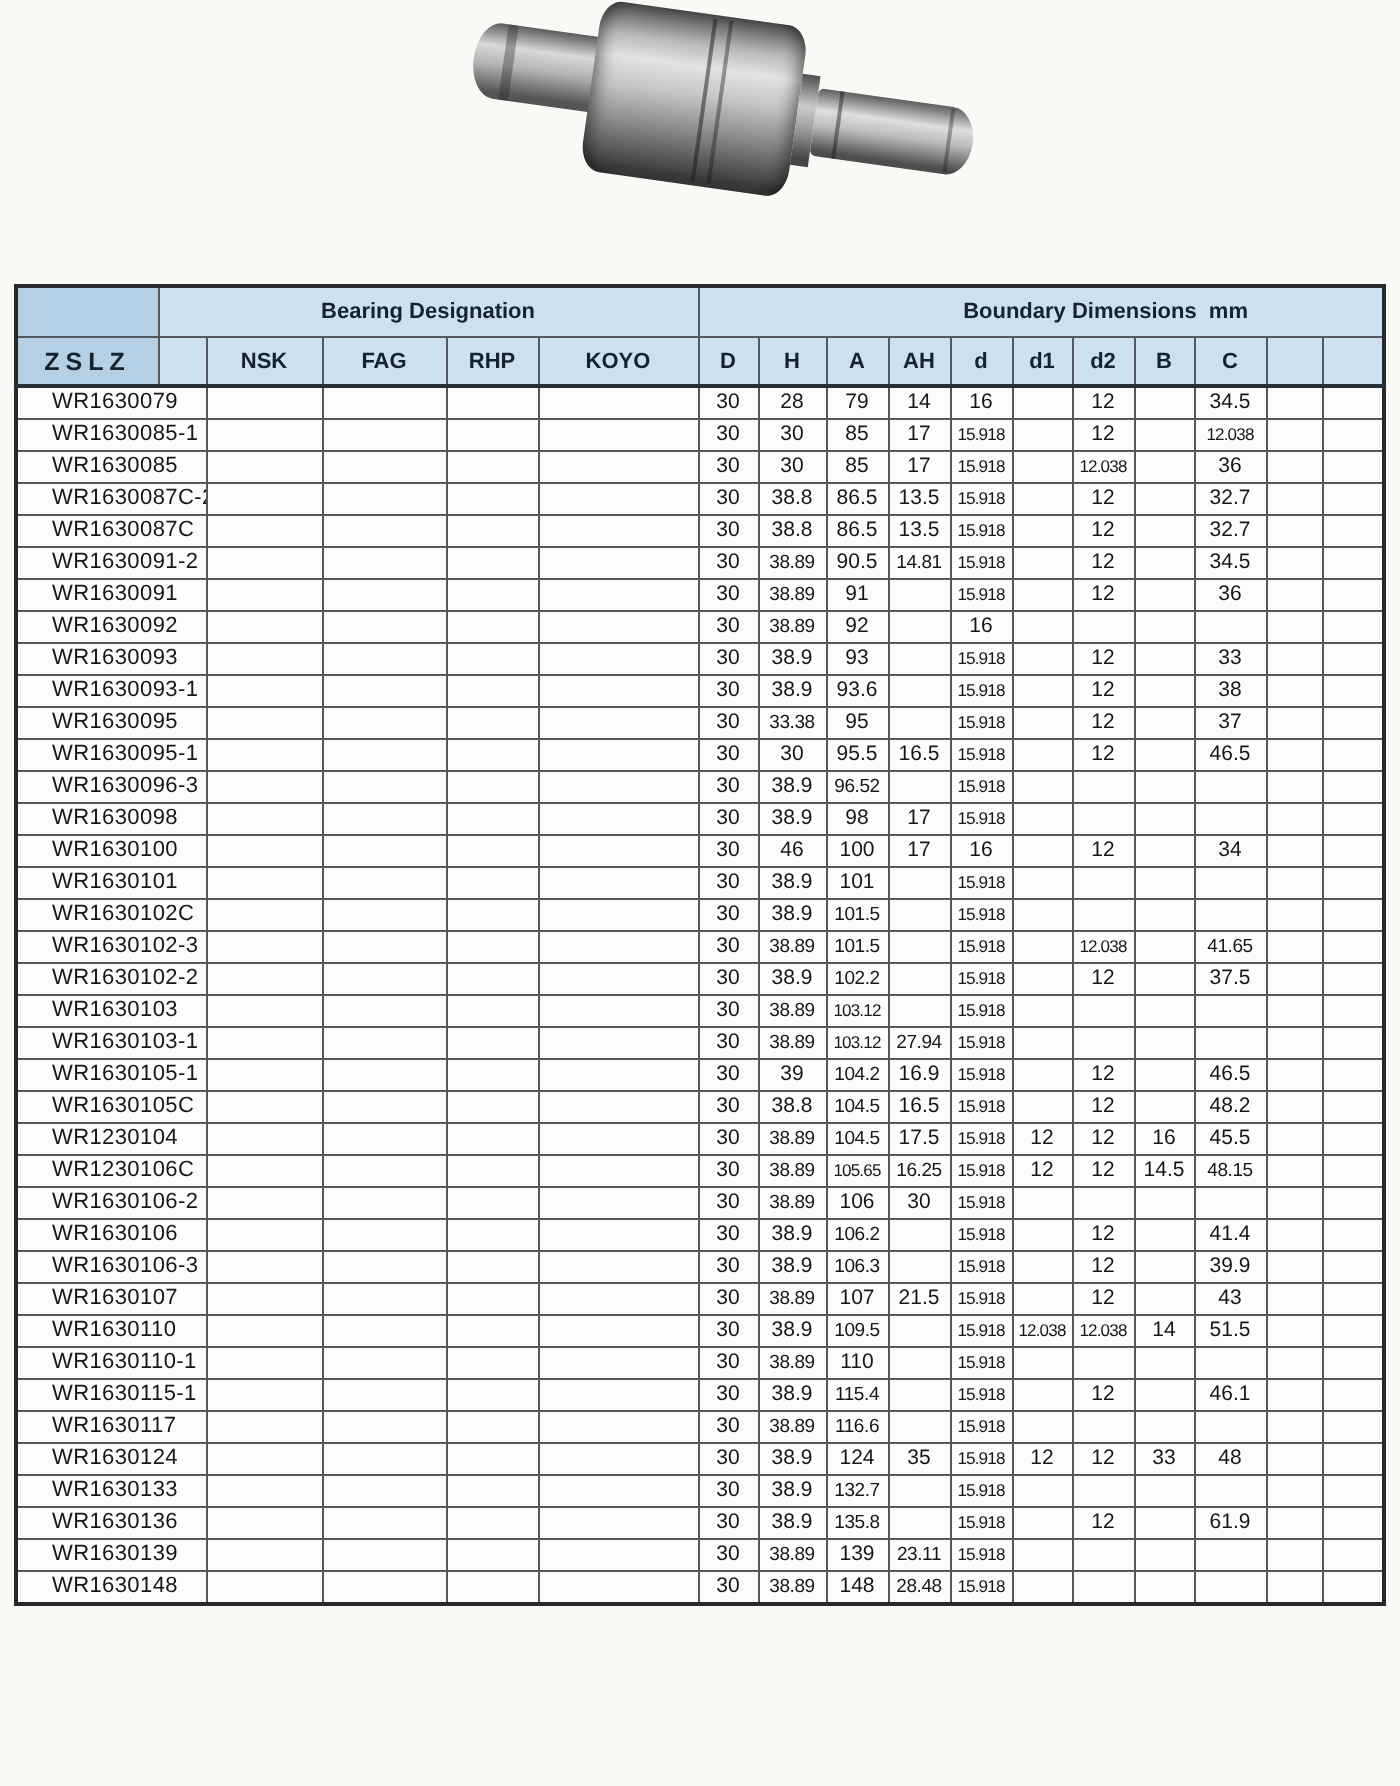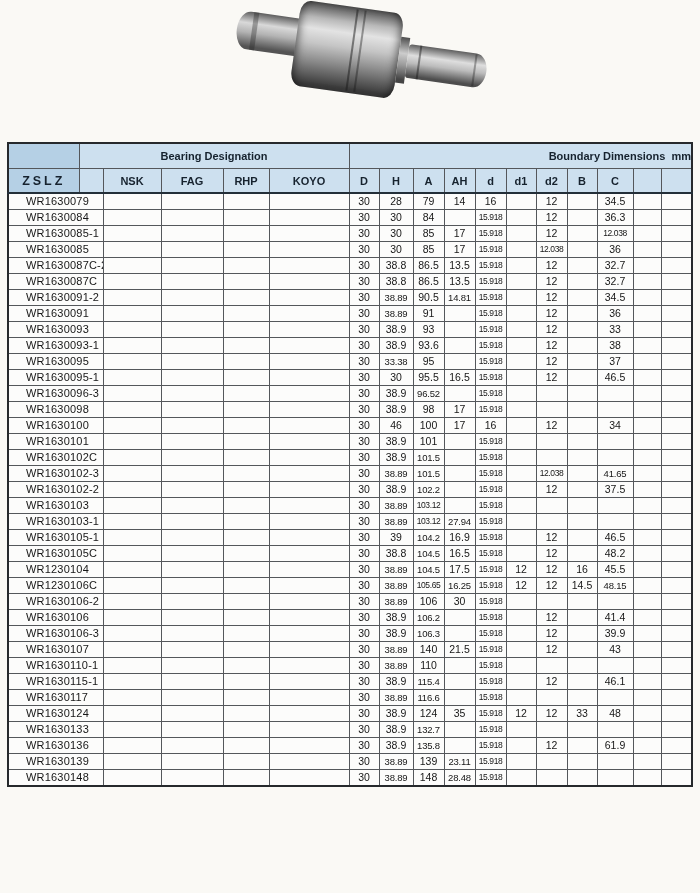--- a/index.html
+++ b/index.html
@@ -55,21 +55,21 @@
     font-size:11px;
     font-weight:bold;
     text-align:center;
     border-color:#47606f;
   }
   thead tr.group-row th{height:24px;}
   thead tr.col-row th{height:23px;}
   thead tr.col-row{border-bottom:2px solid #232f39;padding-left:26px;}
   th.dark{background:#b5d0e5;}
   th.zslz{font-size:12.5px;letter-spacing:3px;}
-  th.boundary{text-align:right;padding-left:65px;white-space:pre;}
+  th.boundary{text-align:center;padding-left:65px;white-space:pre;}
   tbody td{
     height:15px;
     font-size:10.5px;
     color:#161616;
     text-align:center;
     line-height:1;
   }
   tbody td.part{
     text-align:left;
     padding-left:17px;
@@ -155,38 +155,20 @@
         <td>14</td>
         <td>16</td>
         <td></td>
         <td>12</td>
         <td></td>
         <td>34.5</td>
         <td></td>
         <td></td>
       </tr>
       <tr>
-        <td colspan="2" class="part">WR1630084</td>
-        <td></td>
-        <td></td>
-        <td></td>
-        <td></td>
-        <td>30</td>
-        <td>30</td>
-        <td>84</td>
-        <td></td>
-        <td class="sq6">15.918</td>
-        <td></td>
-        <td>12</td>
-        <td></td>
-        <td>36.3</td>
-        <td></td>
-        <td></td>
-      </tr>
-      <tr>
         <td colspan="2" class="part">WR1630085-1</td>
         <td></td>
         <td></td>
         <td></td>
         <td></td>
         <td>30</td>
         <td>30</td>
         <td>85</td>
         <td>17</td>
         <td class="sq6">15.918</td>
@@ -277,20 +259,38 @@
         <td></td>
         <td>30</td>
         <td class="sq5">38.89</td>
         <td>91</td>
         <td></td>
         <td class="sq6">15.918</td>
         <td></td>
         <td>12</td>
         <td></td>
         <td>36</td>
+        <td></td>
+        <td></td>
+      </tr>
+      <tr>
+        <td colspan="2" class="part">WR1630092</td>
+        <td></td>
+        <td></td>
+        <td></td>
+        <td></td>
+        <td>30</td>
+        <td class="sq5">38.89</td>
+        <td>92</td>
+        <td></td>
+        <td>16</td>
+        <td></td>
+        <td></td>
+        <td></td>
+        <td></td>
         <td></td>
         <td></td>
       </tr>
       <tr>
         <td colspan="2" class="part">WR1630093</td>
         <td></td>
         <td></td>
         <td></td>
         <td></td>
         <td>30</td>
@@ -648,27 +648,45 @@
         <td></td>
       </tr>
       <tr>
         <td colspan="2" class="part">WR1630107</td>
         <td></td>
         <td></td>
         <td></td>
         <td></td>
         <td>30</td>
         <td class="sq5">38.89</td>
-        <td>140</td>
+        <td>107</td>
         <td>21.5</td>
         <td class="sq6">15.918</td>
         <td></td>
         <td>12</td>
         <td></td>
         <td>43</td>
+        <td></td>
+        <td></td>
+      </tr>
+      <tr>
+        <td colspan="2" class="part">WR1630110</td>
+        <td></td>
+        <td></td>
+        <td></td>
+        <td></td>
+        <td>30</td>
+        <td>38.9</td>
+        <td class="sq5">109.5</td>
+        <td></td>
+        <td class="sq6">15.918</td>
+        <td class="sq6">12.038</td>
+        <td class="sq6">12.038</td>
+        <td>14</td>
+        <td>51.5</td>
         <td></td>
         <td></td>
       </tr>
       <tr>
         <td colspan="2" class="part">WR1630110-1</td>
         <td></td>
         <td></td>
         <td></td>
         <td></td>
         <td>30</td>

